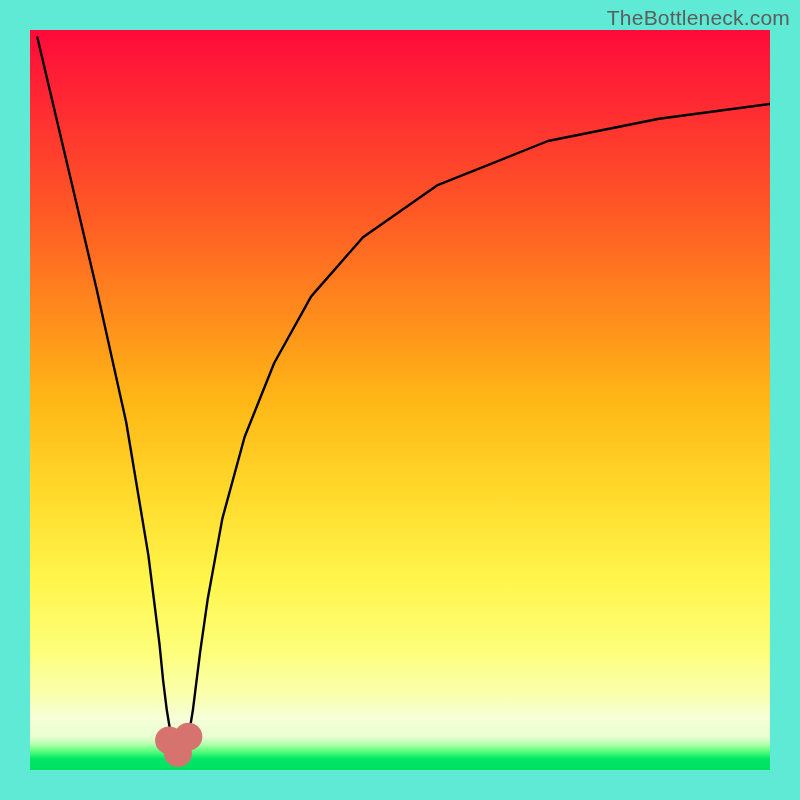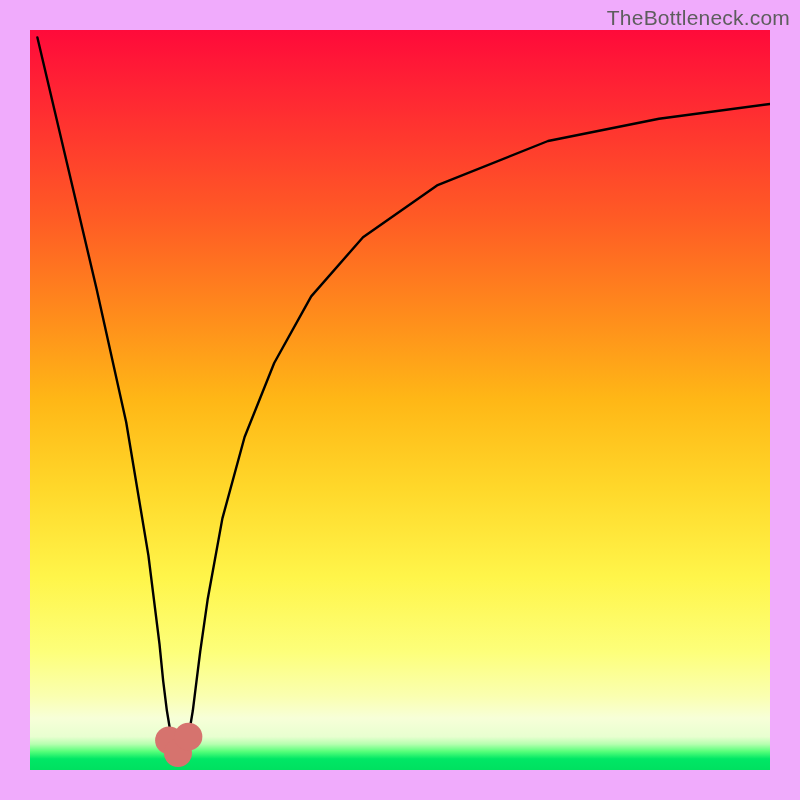--- a/index.html
+++ b/index.html
@@ -10,21 +10,21 @@
     overflow: hidden;
     background: #000;
     font-family: Arial, Helvetica, sans-serif;
   }
   .frame {
     position: absolute;
     left: 0;
     top: 0;
     width: 800px;
     height: 800px;
-    background: #f0abfc;
+    background: #5eead4;
   }
   .plot {
     position: absolute;
     left: 30px;
     top: 30px;
     width: 740px;
     height: 740px;
     
     background: linear-gradient(
       to bottom,

